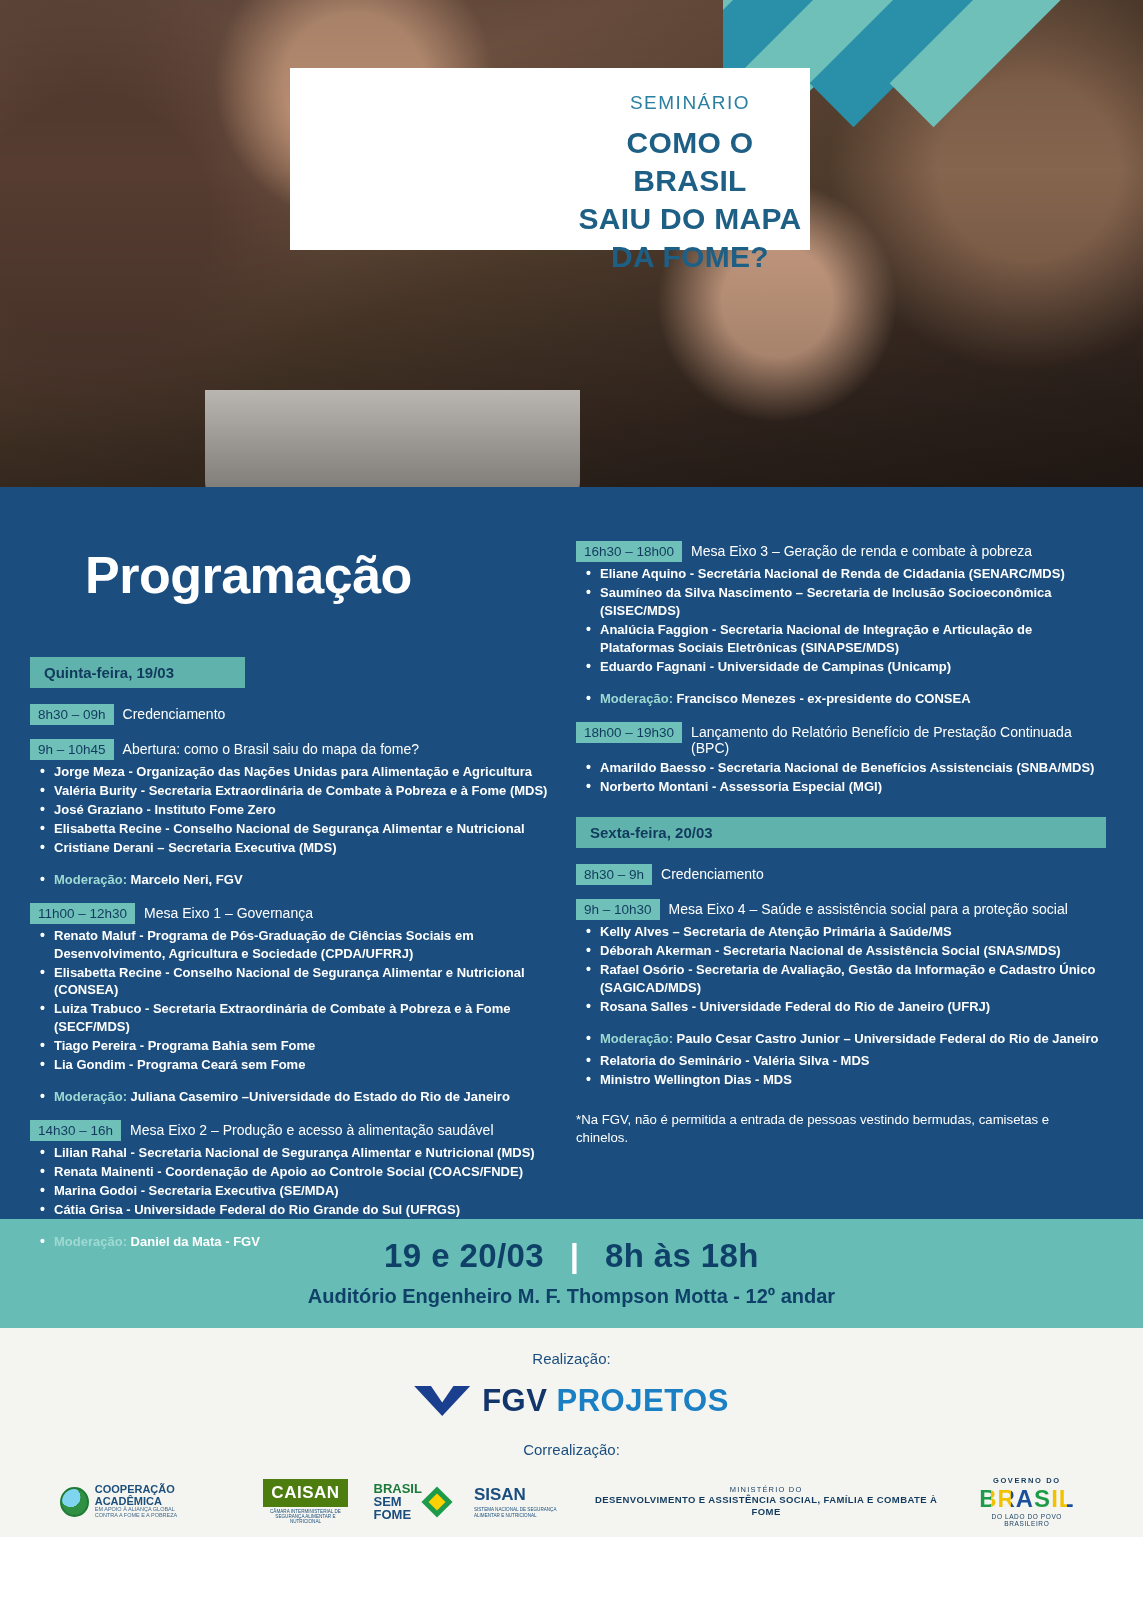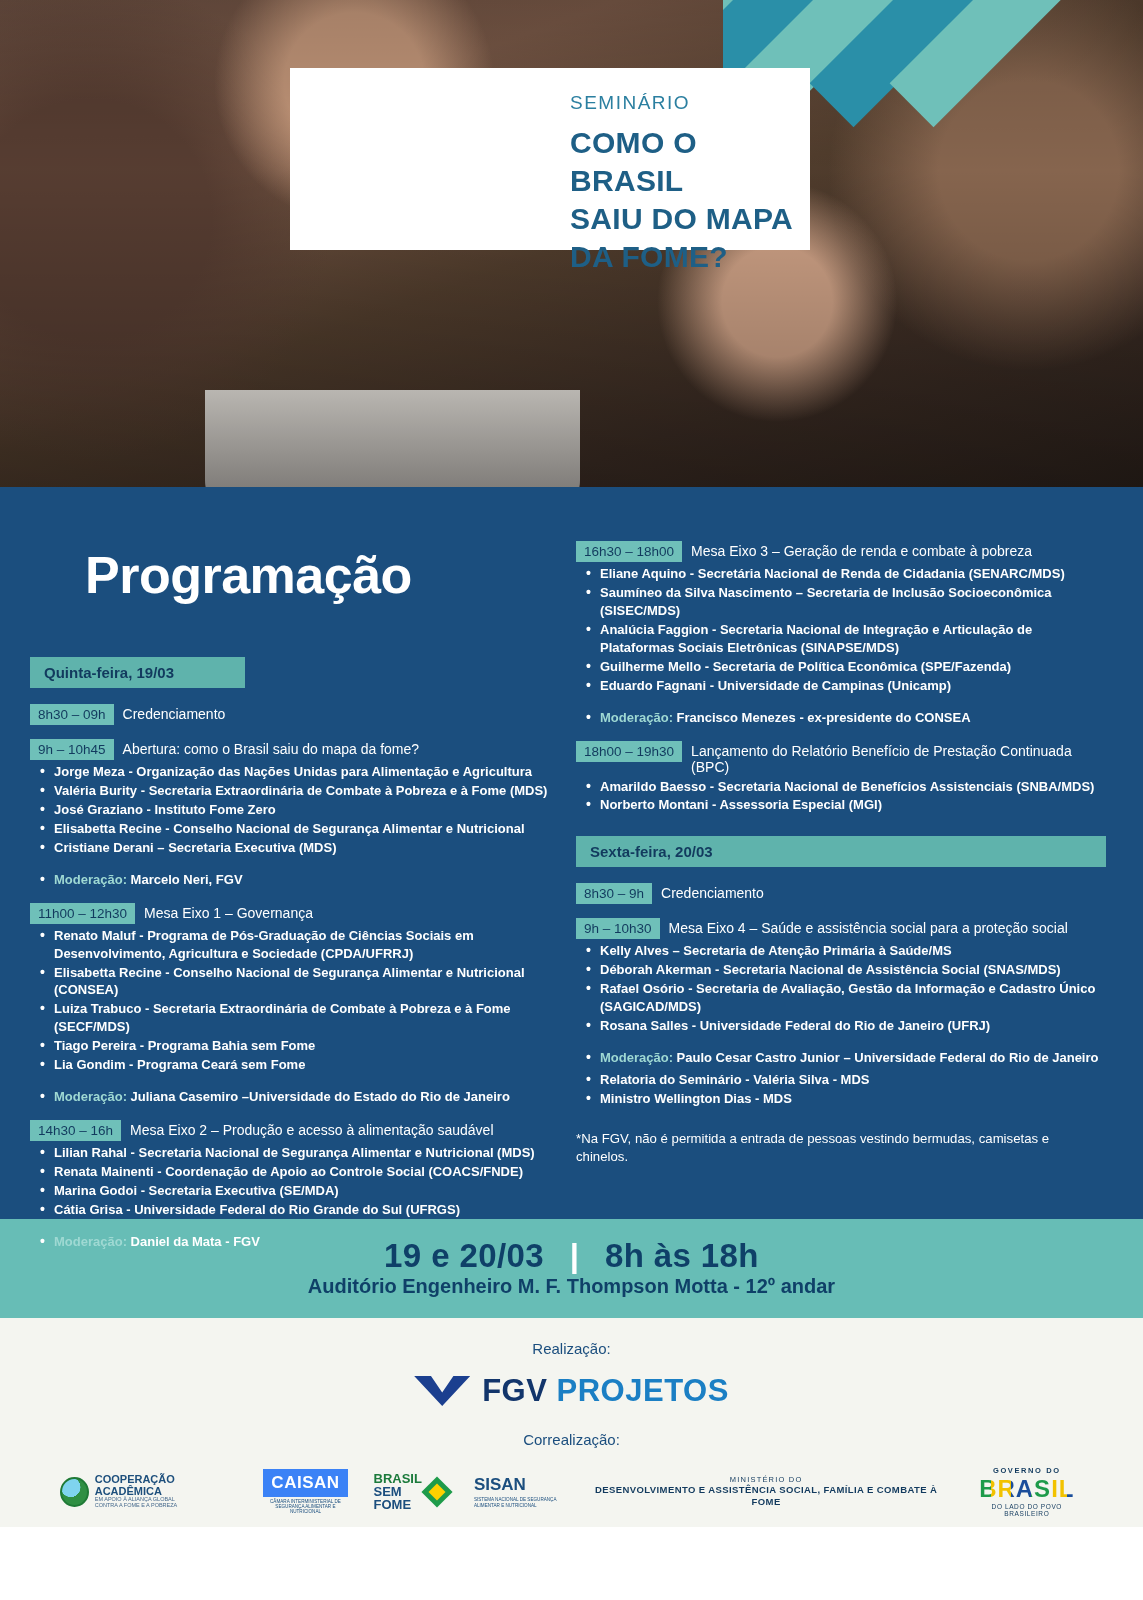--- a/index.html
+++ b/index.html
@@ -17,20 +17,21 @@
     overflow: hidden;
   }
 
   
   .hero {
     position: relative;
     width: 100%;
     height: 487px;
     overflow: hidden;
     background: #0f172a;
+    text-align: center;
   }
   .hero-photo {
     position: absolute;
     inset: 0;
     background:
       radial-gradient(circle at 31% 17%, #c99b7d 0 70px, rgba(201,155,125,0) 140px),
       radial-gradient(circle at 68% 62%, #d8a98c 0 55px, rgba(216,169,140,0) 120px),
       radial-gradient(circle at 90% 35%, #8d6a52 0 90px, rgba(141,106,82,0) 200px),
       radial-gradient(circle at 8% 45%, #5b4034 0 120px, rgba(91,64,52,0) 240px),
       linear-gradient(160deg, #6f5244 0%, #7c5b49 25%, #55402f 50%, #3f2f26 75%, #2e231d 100%);
@@ -204,20 +205,21 @@
   }
   .band-sep {
     display: inline-block;
     margin: 0 16px;
     color: #ffffff;
     font-weight: bold;
   }
   .band-line2 {
     font-size: 20px;
     font-weight: bold;
+    margin-top: 10px;
   }
 
   
   .footer {
     background: #f4f5f0;
     text-align: center;
     padding: 22px 0 10px 0;
   }
   .foot-label {
     font-size: 15px;
@@ -259,21 +261,21 @@
   .logo { display: flex; align-items: center; gap: 6px; }
   .logo-globe {
     width: 30px; height: 30px; border-radius: 50%;
     background: radial-gradient(circle at 35% 32%, #7fd4ef 0 40%, #2f8f43 41% 100%);
     border: 2px solid #1f7a36;
   }
   .logo-coop-text { text-align: left; line-height: 1.05; }
   .logo-coop-text .t1 { font-size: 11px; font-weight: bold; color: #1d4f7c; }
   .logo-coop-text .t2 { font-size: 5.5px; color: #45698c; max-width: 92px; display:block;}
   .caisan {
-    background: #3b82f6; color: #fff; font-weight: bold;
+    background: #4d7c0f; color: #fff; font-weight: bold;
     font-size: 17px; padding: 4px 8px; letter-spacing: 0.5px;
   }
   .caisan-sub { font-size: 4.6px; color:#1b4e7e; display:block; max-width: 88px; line-height:1.15; margin-top:2px;}
   .bsf { display:flex; align-items:center; gap:4px; }
   .bsf-text { font-size: 13px; font-weight: bold; color:#1b7a3b; line-height:1; text-align:left;}
   .bsf-text span { display:block; }
   .bsf-text .l2 { color:#1b4e7e; }
   .bsf-flag { width: 22px; height: 22px; background:#1e9b4a; transform: rotate(45deg); position:relative; }
   .bsf-flag::after{ content:""; position:absolute; inset:5px; background:#ffd100; }
   .sisan { text-align:left; }
@@ -375,21 +377,20 @@
         <div id="day1cont-slots">
             <div class="slot">
               <div class="slot-head">
                 <span class="time">16h30 – 18h00</span>
                 <span class="slot-label">Mesa Eixo 3 – Geração de renda e combate à pobreza</span>
               </div>
               <ul class="people">
                 <li>Eliane Aquino - Secretária Nacional de Renda de Cidadania (SENARC/MDS)</li>
                 <li>Saumíneo da Silva Nascimento – Secretaria de Inclusão Socioeconômica (SISEC/MDS)</li>
                 <li>Analúcia Faggion - Secretaria Nacional de Integração e Articulação de Plataformas Sociais Eletrônicas (SINAPSE/MDS)</li>
-                <li>Guilherme Mello - Secretaria de Política Econômica (SPE/Fazenda)</li>
                 <li>Eduardo Fagnani -  Universidade de Campinas (Unicamp)</li>
                 <li class="mod"><span class="mod-word">Moderação: </span><span class="mod-rest">Francisco Menezes - ex-presidente do CONSEA</span></li>
               </ul>
             </div>
             <div class="slot">
               <div class="slot-head">
                 <span class="time">18h00 – 19h30</span>
                 <span class="slot-label">Lançamento do Relatório Benefício de Prestação Continuada (BPC)</span>
               </div>
               <ul class="people">

